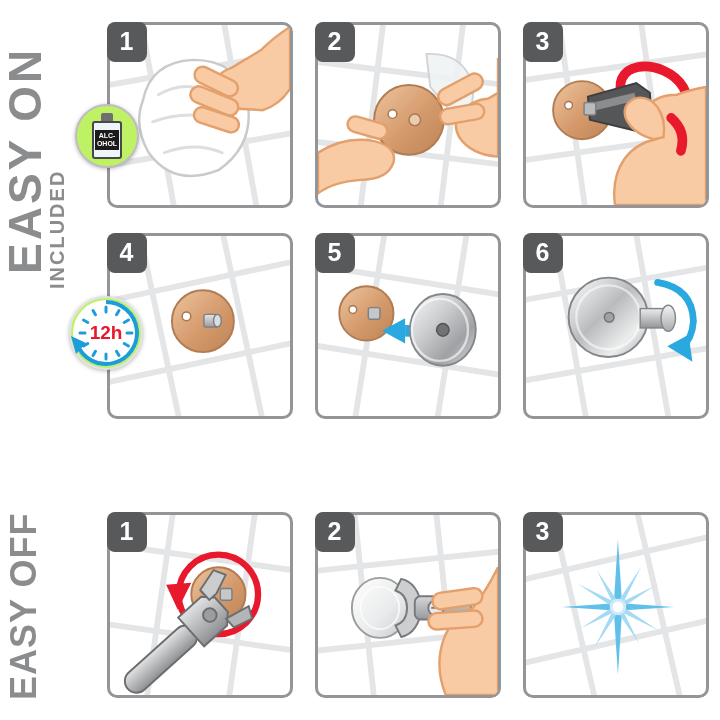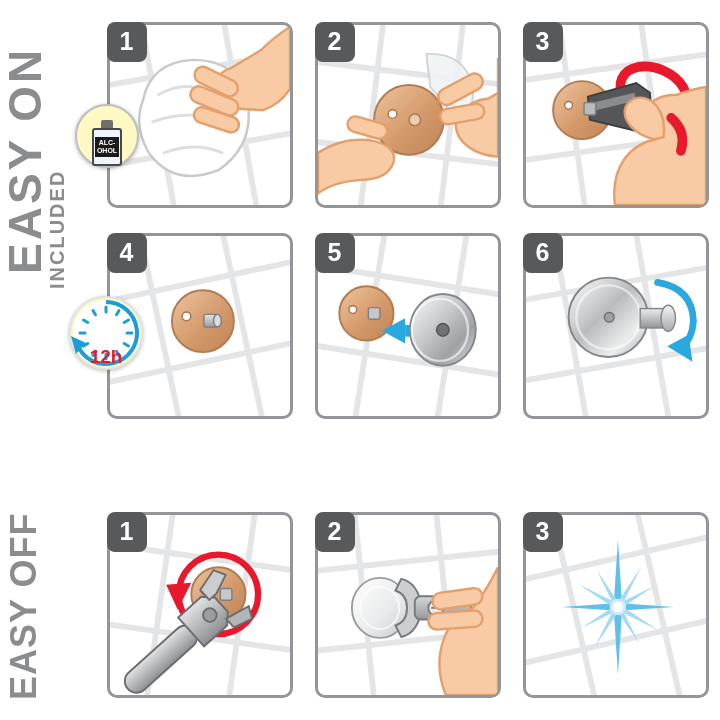--- a/index.html
+++ b/index.html
@@ -16,23 +16,23 @@
 
   
   .panel { position:absolute; width:186px; height:186px; border:3.5px solid #939598;
            border-radius:10px; background:#fff; }
   .panel > svg { display:block; width:100%; height:100%; border-radius:6px; }
   .step-num { position:absolute; left:-3.5px; top:-3.5px; width:40px; height:40px;
               background:#58595b; border-radius:8px; color:#fff; font-size:25px; font-weight:bold;
               display:flex; align-items:center; justify-content:center; }
 
   
-  .round-badge { position:absolute; border-radius:50%; background:#fef9c3;
+  .round-badge { position:absolute; border-radius:50%; background:#bef264;
                  box-shadow:0 1px 4px rgba(0,0,0,0.28);
-                 display:flex; align-items:flex-end; justify-content:center; }
+                 display:flex; align-items:center; justify-content:center; }
   .alcohol-badge { left:75px; top:104px; width:64px; height:64px; border:2px solid #bcbec0; }
   .clock-badge   { left:69px; top:296px; width:74px; height:74px; border:2px solid #e2e3e5; }
 
   .bottle { display:flex; flex-direction:column; align-items:center; }
   .bottle-cap { width:12px; height:9px; background:#6d6f71; border-radius:2px 2px 0 0; }
   .bottle-body { width:30px; height:38px; background:#eef5fa; border:2px solid #46484a;
                  border-radius:3px; margin-top:-1px; display:flex; align-items:center; justify-content:center; }
   .bottle-label { background:#1a1a1a; color:#fff; font-size:7px; font-weight:bold; line-height:1.2;
                   text-align:center; width:24px; padding:2px 0; }
 

